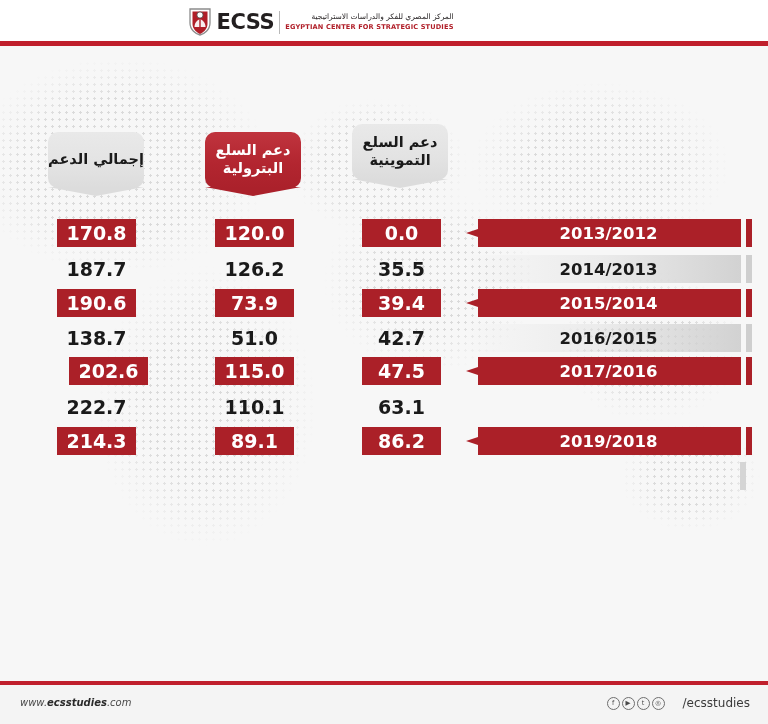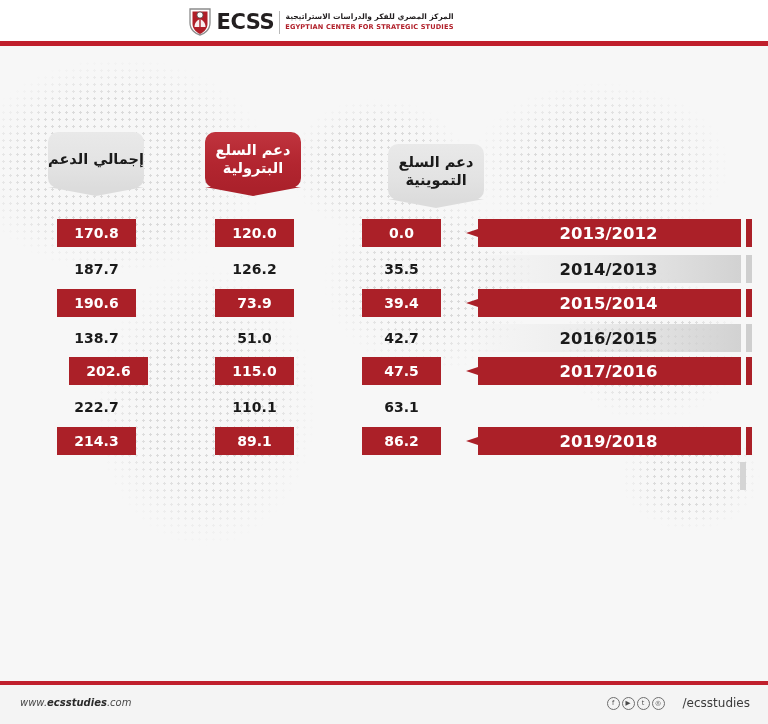--- a/index.html
+++ b/index.html
@@ -38,21 +38,21 @@
 
   
   .topband{position:absolute;left:0;top:0;width:768px;height:41px;background:#fff;}
   .logo-wrap{position:absolute;left:0;top:6px;width:641px;height:32px;
     display:flex;align-items:center;justify-content:center;gap:0;}
   .logo-mark{width:26px;height:30px;position:relative;margin-right:3px;}
   .logo-text{display:flex;align-items:center;}
   .logo-ecss{font-size:21px;font-weight:bold;letter-spacing:-.4px;color:#231f20;line-height:1;}
   .logo-div{width:1px;height:23px;background:#b8b8b8;margin:0 5px;}
   .logo-lines{display:flex;flex-direction:column;justify-content:center;}
-  .logo-ar{font-size:7.5px;color:#231f20;line-height:1.35;direction:rtl;font-weight:bold;letter-spacing:.1px;}
+  .logo-ar{font-size:7.5px;color:#231f20;line-height:1.35;direction:rtl;font-weight:normal;letter-spacing:.1px;}
   .logo-en{font-size:6.6px;color:#b01e28;line-height:1.35;font-weight:bold;letter-spacing:.15px;}
   .redrule{position:absolute;left:0;top:41px;width:768px;height:5px;background:#c01f2c;}
 
   
   .hdr{position:absolute;width:96px;height:56px;display:flex;flex-direction:column;
     align-items:center;justify-content:center;direction:rtl;
     font-size:14.5px;font-weight:bold;line-height:1.22;text-align:center;}
   .hdr.gray{
     background:linear-gradient(180deg,#e9e9e9 0%,#e3e3e3 60%,#dcdcdc 100%);
     color:#1a1a1a;border-radius:10px 10px 10px 10px;
@@ -62,25 +62,25 @@
     border-top:9px solid #dcdcdc;}
   .hdr.red{
     background:linear-gradient(180deg,#c0343e 0%,#b32630 55%,#ab212b 100%);
     color:#ffffff;border-radius:10px 10px 10px 10px;
   }
   .hdr.red::after{content:"";position:absolute;left:50%;bottom:-8px;transform:translateX(-50%);
     width:0;height:0;border-left:48px solid transparent;border-right:48px solid transparent;
     border-top:9px solid #ab212b;}
   #hdr-total{left:48px;top:132px;}
   #hdr-petro{left:205px;top:132px;}
-  #hdr-food{left:352px;top:144px;margin-left:36px;}
+  #hdr-food{left:352px;top:124px;}
 
   
   .cell{position:absolute;width:79px;height:28px;display:flex;align-items:center;
-    justify-content:center;font-size:14px;font-weight:bold;}
+    justify-content:center;font-size:19px;font-weight:bold;}
   .cell.hi{background:#ab2028;color:#ffffff;}
   .cell.lo{background:transparent;color:#1a1a1a;}
 
   
   .yearrow{position:absolute;height:28px;}
   .ybar{position:absolute;left:0;top:0;height:28px;width:275px;}
   .ybar.hi{background:#ab2028;
     clip-path:polygon(0 50%,12px 36%,12px 0,100% 0,100% 100%,12px 100%,12px 64%);}
   .ybar.lo{background:linear-gradient(90deg,rgba(215,215,215,0) 0%,rgba(214,214,214,.35) 48%,#d2d2d2 100%);}
   .ylab{position:absolute;left:0;top:0;width:275px;height:28px;display:flex;

